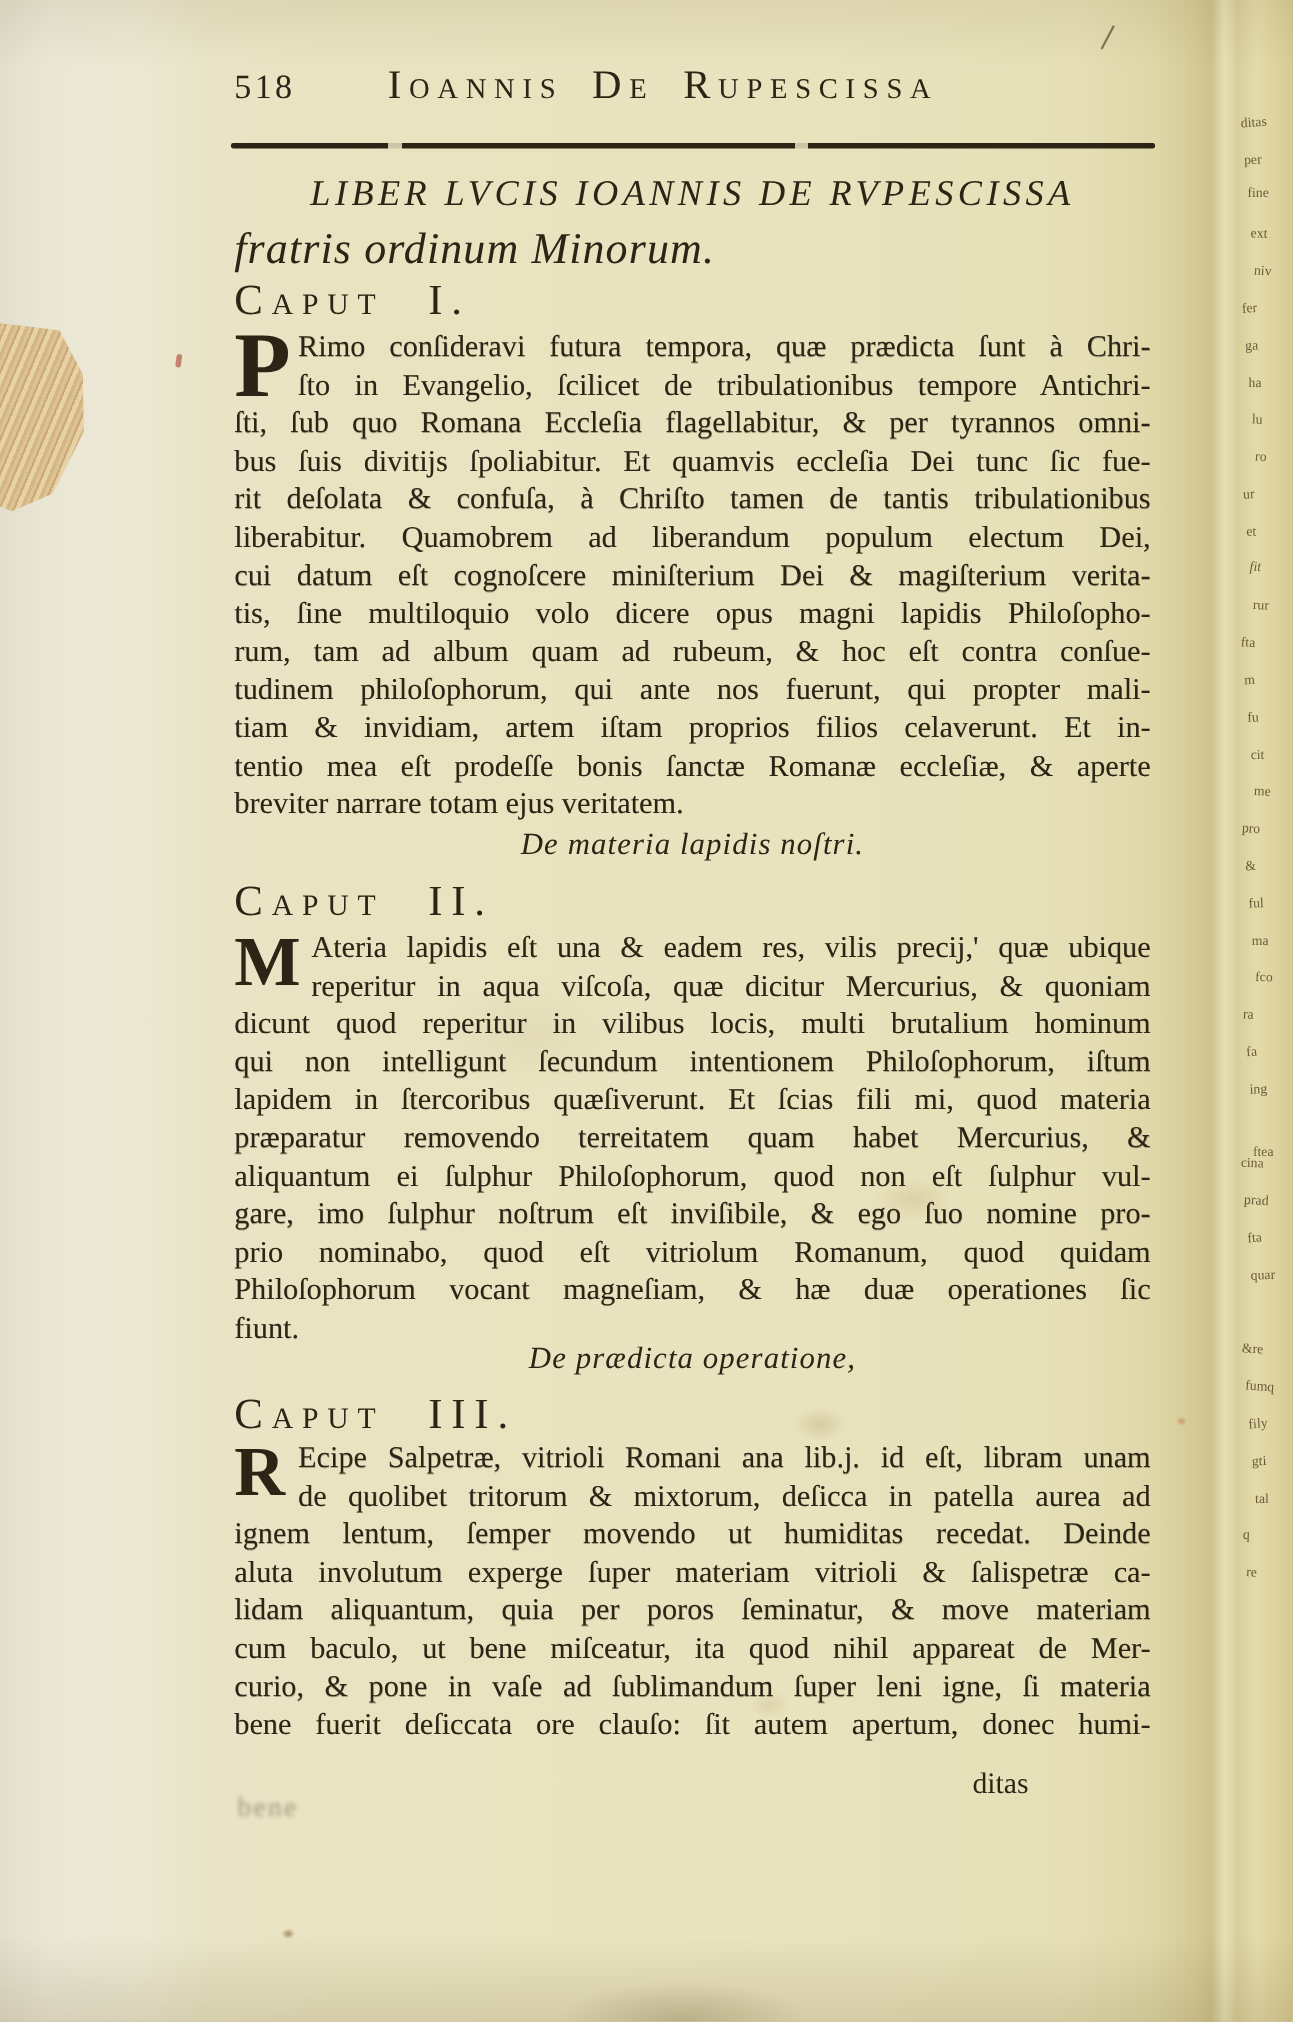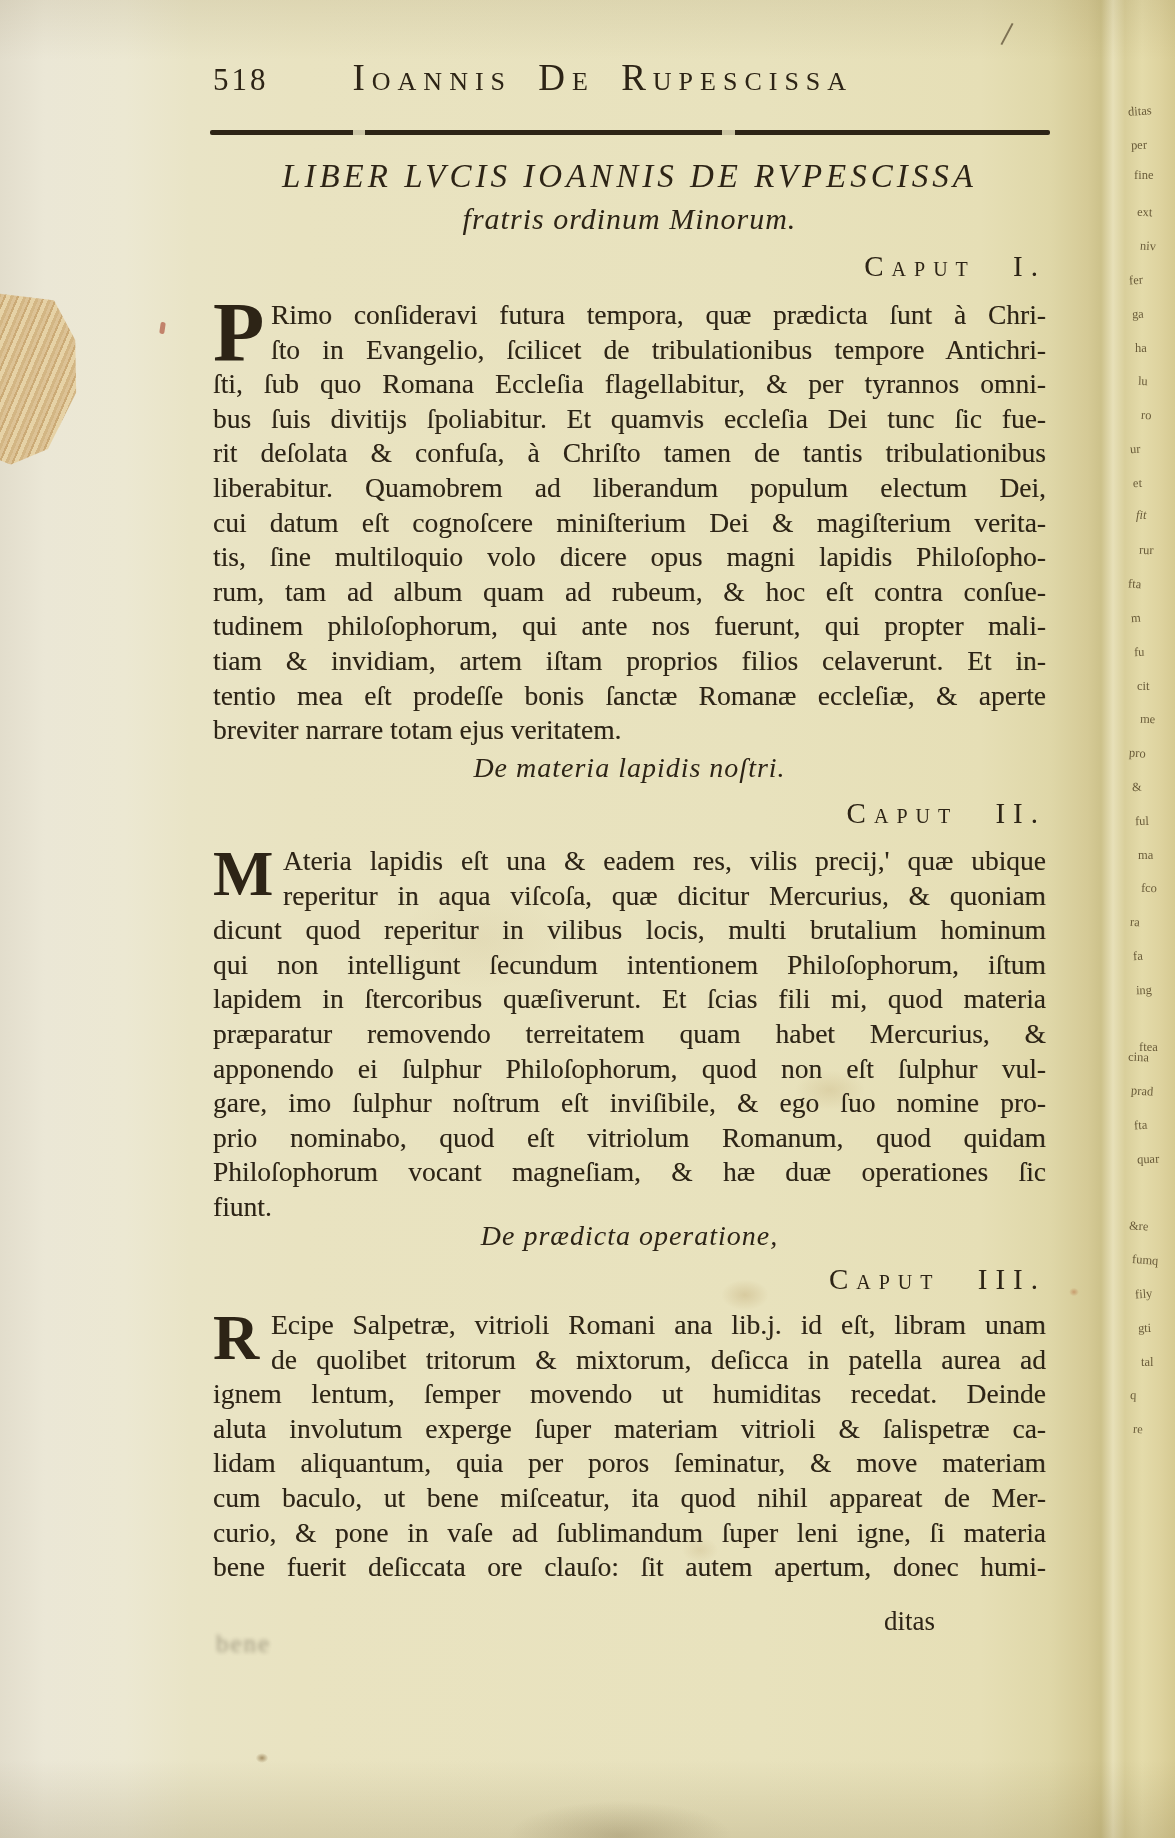--- a/index.html
+++ b/index.html
@@ -69,25 +69,25 @@
       var(--ink) 62.5% 100%);
     border-radius:2px;
   }
   .book-title{
     position:absolute;top:158px;left:213px;width:833px;
     text-align:center;font-style:italic;font-size:33px;letter-spacing:4px;
     white-space:nowrap;
   }
   .book-subtitle{
     position:absolute;top:202px;left:213px;width:833px;
-    text-align:center;font-style:italic;font-size:30px;letter-spacing:1px;
+    text-align:left;font-style:italic;font-size:40px;letter-spacing:1px;
   }
   .caput{
-    position:absolute;left:213px;width:833px;text-align:right;
-    font-variant:small-caps;font-size:29px;letter-spacing:8px;word-spacing:22px;
+    position:absolute;left:213px;width:833px;text-align:left;
+    font-variant:small-caps;font-size:39px;letter-spacing:8px;word-spacing:22px;
   }
   .ital-head{
     position:absolute;left:213px;width:833px;text-align:center;
     font-style:italic;font-size:28px;letter-spacing:1px;
   }
   .sec{position:absolute;left:213px;width:833px;font-size:27.5px;}
   .lines{position:relative;}
   .tline{
     height:34.6px;line-height:34.6px;box-sizing:border-box;
     text-align:justify;text-align-last:justify;white-space:nowrap;
@@ -165,21 +165,21 @@
   <div class="caput" style="top:797px">Caput II.</div>
   <div class="sec dc-m" style="top:844px">
     <span class="dropcap">M</span>
     <div class="lines">
         <div class="tline">Ateria lapidis eſt una &amp; eadem res, vilis precij,' quæ ubique</div>
         <div class="tline">reperitur in aqua viſcoſa, quæ dicitur Mercurius, &amp; quoniam</div>
         <div class="tline">dicunt quod reperitur in vilibus locis, multi brutalium hominum</div>
         <div class="tline">qui non intelligunt ſecundum intentionem Philoſophorum, iſtum</div>
         <div class="tline">lapidem in ſtercoribus quæſiverunt.  Et ſcias fili mi, quod materia</div>
         <div class="tline">præparatur removendo terreitatem quam habet Mercurius, &amp;</div>
-        <div class="tline">apponendo ei ſulphur Philoſophorum, quod non eſt ſulphur vul-</div>
+        <div class="tline">aliquantum ei ſulphur Philoſophorum, quod non eſt ſulphur vul-</div>
         <div class="tline">gare, imo ſulphur noſtrum eſt inviſibile, &amp; ego ſuo nomine pro-</div>
         <div class="tline">prio nominabo, quod eſt vitriolum Romanum, quod quidam</div>
         <div class="tline">Philoſophorum vocant magneſiam, &amp; hæ duæ operationes ſic</div>
         <div class="tline tlast">fiunt.</div>
       </div>
   </div>
 
   <div class="ital-head" style="top:1220px">De prædicta operatione,</div>
   <div class="caput" style="top:1263px">Caput III.</div>
   <div class="sec dc-r" style="top:1308px">

